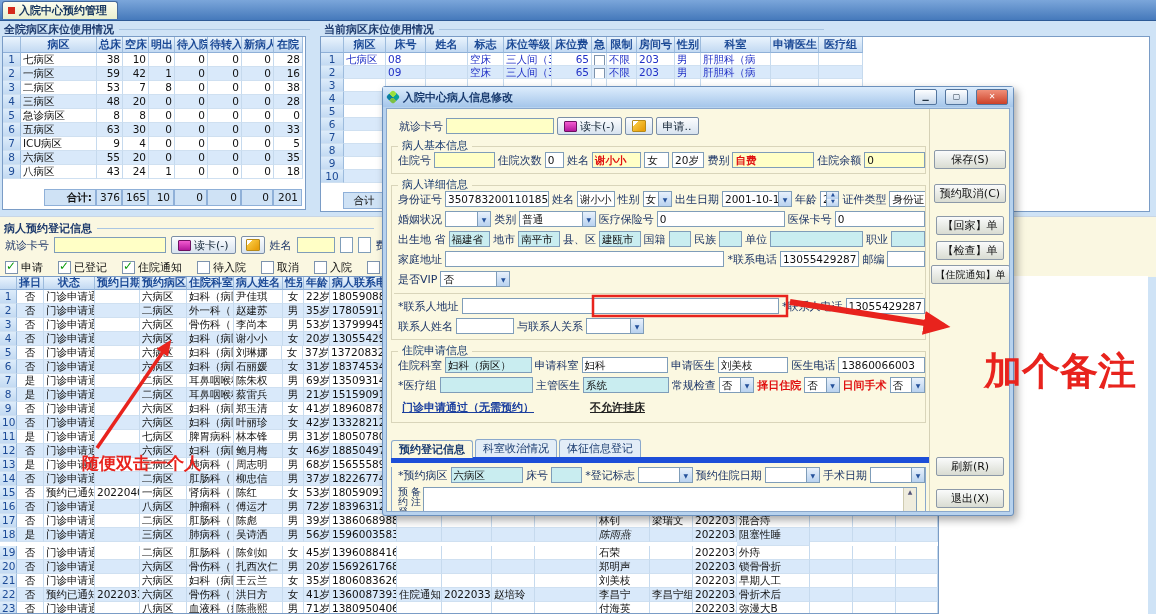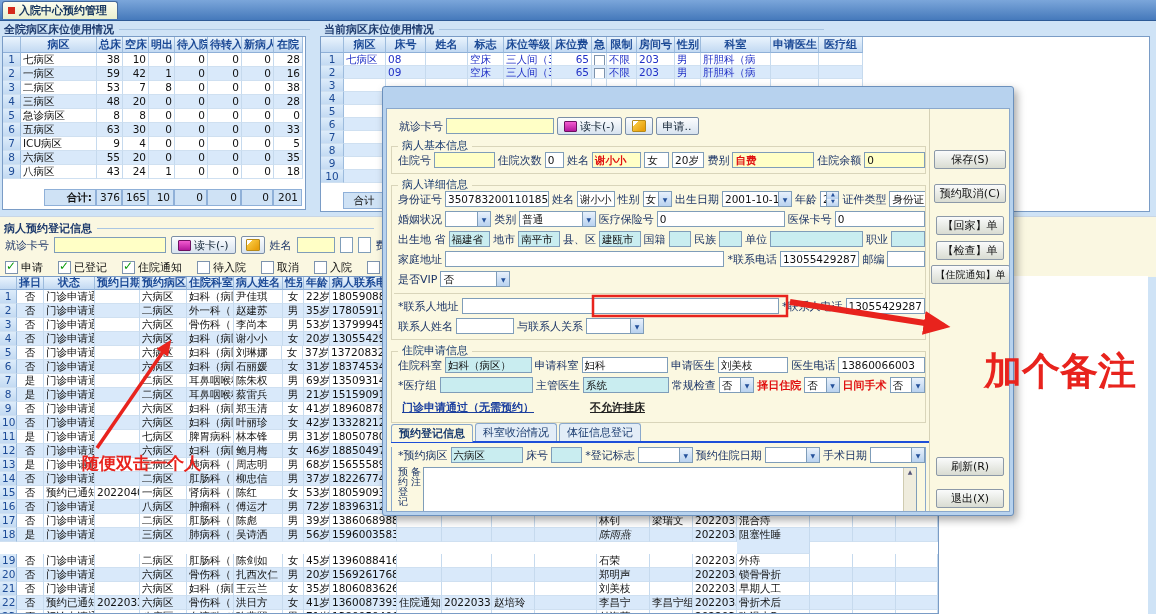--- a/index.html
+++ b/index.html
@@ -77,21 +77,21 @@
             border:1px solid #8aa8cc;overflow:hidden}
   .dlg-left{position:absolute;left:0;top:0;bottom:0;width:543px;overflow:hidden}
   .dlg-right{position:absolute;right:0;top:0;bottom:0;width:79px;border-left:1px solid #d5d1b6}
   .frow{display:flex;align-items:center;gap:3px;margin:4px 0 0 6px;white-space:nowrap;overflow:hidden}
   .grp{position:relative;border:1px solid #d9d5ba;margin:11px 4px 0 4px;padding:1px 0 5px 0}
   .grp .cap{position:absolute;top:-7px;left:6px;background:#fbf8e1;padding:0 4px;color:#183a6e;line-height:12px}
   .sepline{height:1px;background:#d9d5ba;margin:6px 2px 0 2px}
   .linkrow{display:flex;gap:56px;margin:7px 0 2px 10px}
   .lnk{color:#1b3f9e;font-weight:bold;text-decoration:underline}
   .lnk2{color:#222;font-weight:bold;text-decoration:underline}
-  .dtabs{display:flex;margin:0 0 0 4px;border-bottom:2px solid #1d4ed8}
+  .dtabs{display:flex;margin:16px 0 0 4px;border-bottom:6px solid #1d4ed8}
   .tabitem{padding:1px 7px;border:1px solid #8aa8cc;border-bottom:none;border-radius:3px 3px 0 0;
            background:#e3edf7;color:#1b3c70;margin-right:2px}
   .tabitem.active{background:#fbf8e1;font-weight:bold;position:relative;top:1px}
   .tpanel{border:1px solid #8aa8cc;border-top:none;margin:0 4px;padding-bottom:4px}
   .noteswrap{display:flex;margin:4px 0 0 6px;gap:2px}
   .vlab{display:flex;gap:3px;color:#1c3567;font-size:10px;line-height:10px}
   .notes{position:relative;width:492px;height:46px;background:#fff;border:1px solid #7f9db9}
   .vsb{position:absolute;right:0;top:0;bottom:0;width:12px;background:#efecdd;border-left:1px solid #cfcbb0;
        display:flex;flex-direction:column;justify-content:space-between;font-size:6px;color:#557;text-align:center}
   .pbtn{position:absolute;height:17px;border:1px solid #8c99a8;border-radius:2px;
@@ -915,21 +915,21 @@
       <div class="tcell stripe ctr" style="width: 21px; height: 14px; line-height: 13px;">男</div>
       <div class="tcell stripe" style="width: 26px; height: 14px; line-height: 13px;">56岁</div>
       <div class="tcell stripe" style="width: 67px; height: 14px; line-height: 13px;">15960035837</div>
       <div class="tcell stripe" style="width: 45px; height: 14px; line-height: 13px;"></div>
       <div class="tcell stripe" style="width: 50px; height: 14px; line-height: 13px;"></div>
       <div class="tcell stripe" style="width: 43px; height: 14px; line-height: 13px;"></div>
       <div class="tcell stripe" style="width: 62px; height: 14px; line-height: 13px;"></div>
       <div class="tcell stripe" style="width: 53px; height: 14px; line-height: 13px; font-style: italic;">陈雨燕</div>
       <div class="tcell stripe" style="width: 43px; height: 14px; line-height: 13px;"></div>
       <div class="tcell stripe" style="width: 44px; height: 14px; line-height: 13px;">20220331</div>
-      <div class="tcell stripe" style="width: 73px; height: 26px; line-height: 13px;">阻塞性睡</div>
+      <div class="tcell stripe" style="width: 73px; height: 18px; line-height: 13px;">阻塞性睡</div>
       <div class="tcell stripe" style="width: 43px; height: 14px; line-height: 13px;"></div>
       <div class="tcell stripe" style="width: 43px; height: 14px; line-height: 13px;"></div>
       <div class="tcell stripe" style="width: 42px; height: 14px; line-height: 13px;"></div>
     </div>
     <div class="trow">
       <div class="tcell rownum" style="width: 17px; height: 14px; line-height: 13px;">19</div>
       <div class="tcell ctr" style="width: 27px; height: 14px; line-height: 13px;">否</div>
       <div class="tcell" style="width: 51px; height: 14px; line-height: 13px;">门诊申请通</div>
       <div class="tcell" style="width: 45px; height: 14px; line-height: 13px;"></div>
       <div class="tcell" style="width: 47px; height: 14px; line-height: 13px;">二病区</div>
@@ -1038,20 +1038,27 @@
       <div class="tcell" style="width: 43px; height: 14px; line-height: 13px;"></div>
       <div class="tcell" style="width: 44px; height: 14px; line-height: 13px;">20220330</div>
       <div class="tcell" style="width: 73px; height: 14px; line-height: 13px;">弥漫大B</div>
       <div class="tcell" style="width: 43px; height: 14px; line-height: 13px;"></div>
       <div class="tcell" style="width: 43px; height: 14px; line-height: 13px;"></div>
       <div class="tcell" style="width: 42px; height: 14px; line-height: 13px;"></div>
     </div>
   </div>
 
 <div class="dlg">
+  <div class="dlg-title">
+    <span class="dlg-ico"></span>
+    <span style="flex:1">入院中心病人信息修改</span>
+    <span class="wbtn">▁</span>
+    <span class="wbtn">▢</span>
+    <span class="wbtn close">✕</span>
+  </div>
   <div class="dlg-body">
     <div class="dlg-left">
       <div id="r-card" class="frow" style="margin-top:8px;margin-left:12px">
           <span class="lbl">就诊卡号</span>
           <span class="inp yellow" style="width: 108px;">
             <span class="tx"></span>
           </span>
           <span class="btn3d">
             <span class="card-ico"></span>
             <span>读卡(-)</span>

